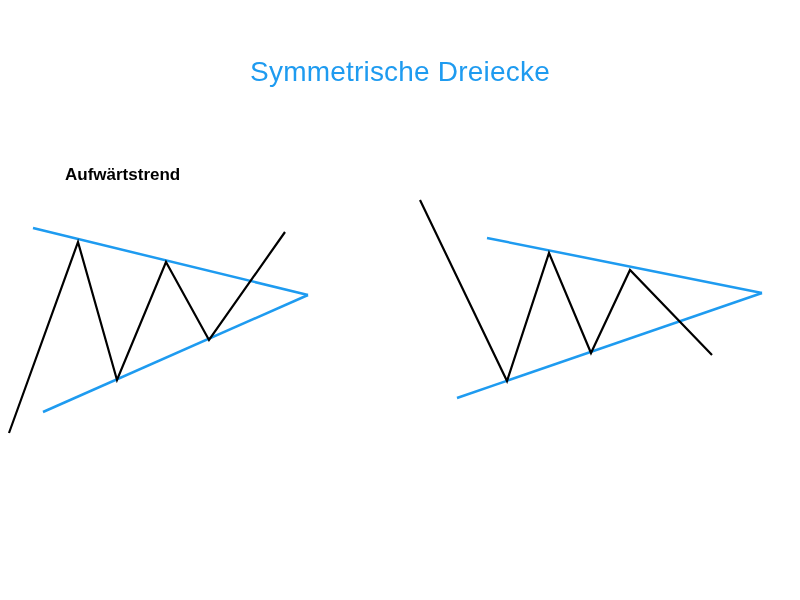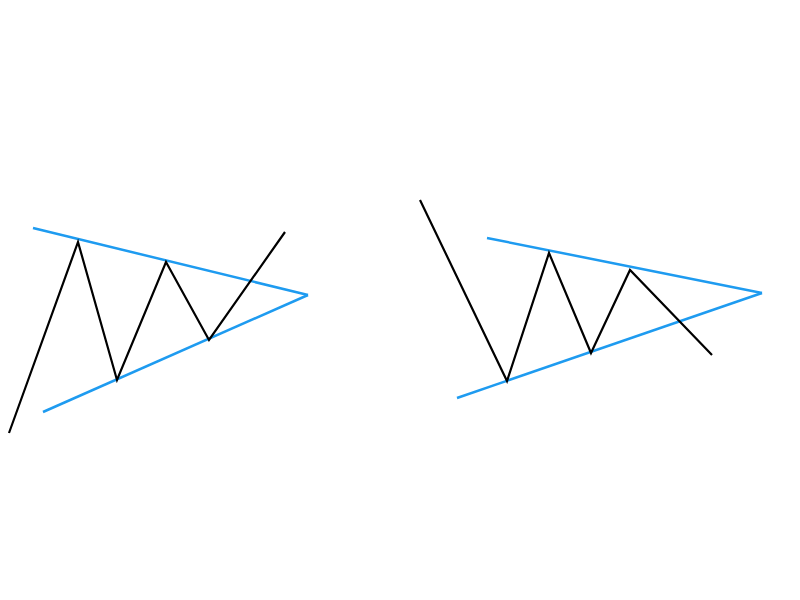--- a/index.html
+++ b/index.html
@@ -46,21 +46,23 @@
     left: 0;
     top: 0;
     width: 800px;
     height: 600px;
   }
 </style>
 </head>
 <body>
 
 <div class="slide">
+  <h1 class="title" style="color: rgb(30, 155, 240);">Symmetrische Dreiecke</h1>
 
+  <div class="label label-up">Aufwärtstrend</div>
 
 
   <svg class="canvas" viewBox="0 0 800 600" xmlns="http://www.w3.org/2000/svg">
       <polyline points="33,228 308,295" fill="none" stroke="#1e9bf0" stroke-width="2.5" stroke-linejoin="miter" stroke-linecap="butt"></polyline>
       <polyline points="43,412 308,295" fill="none" stroke="#1e9bf0" stroke-width="2.5" stroke-linejoin="miter" stroke-linecap="butt"></polyline>
       <polyline points="9,433 78,242 117,380 166,262 209,340 285,232" fill="none" stroke="#000000" stroke-width="2.2" stroke-linejoin="miter" stroke-linecap="butt"></polyline>
       <polyline points="487,238 762,293" fill="none" stroke="#1e9bf0" stroke-width="2.5" stroke-linejoin="miter" stroke-linecap="butt"></polyline>
       <polyline points="457,398 762,293" fill="none" stroke="#1e9bf0" stroke-width="2.5" stroke-linejoin="miter" stroke-linecap="butt"></polyline>
       <polyline points="420,200 507,381 549,253 591,353 630,270 712,355" fill="none" stroke="#000000" stroke-width="2.2" stroke-linejoin="miter" stroke-linecap="butt"></polyline>
     </svg>

